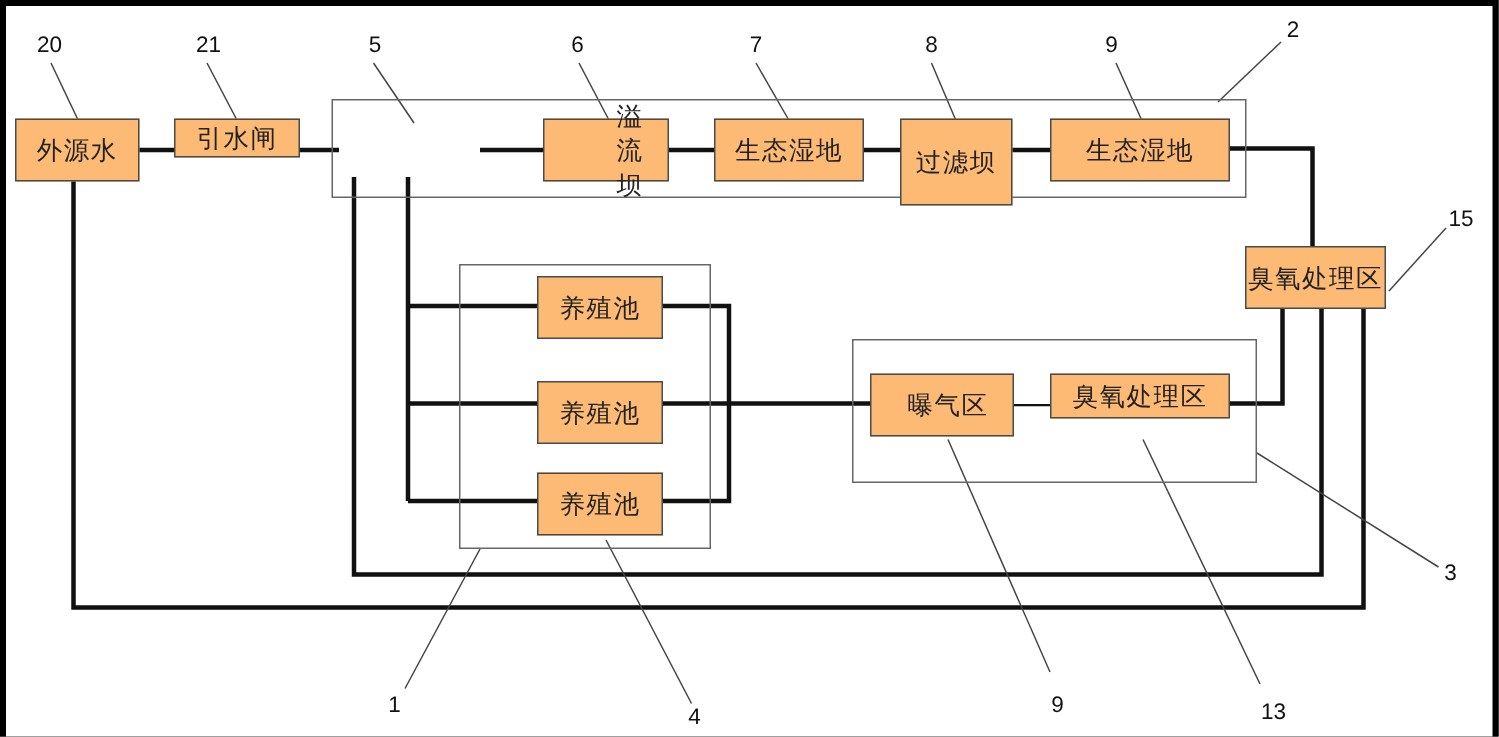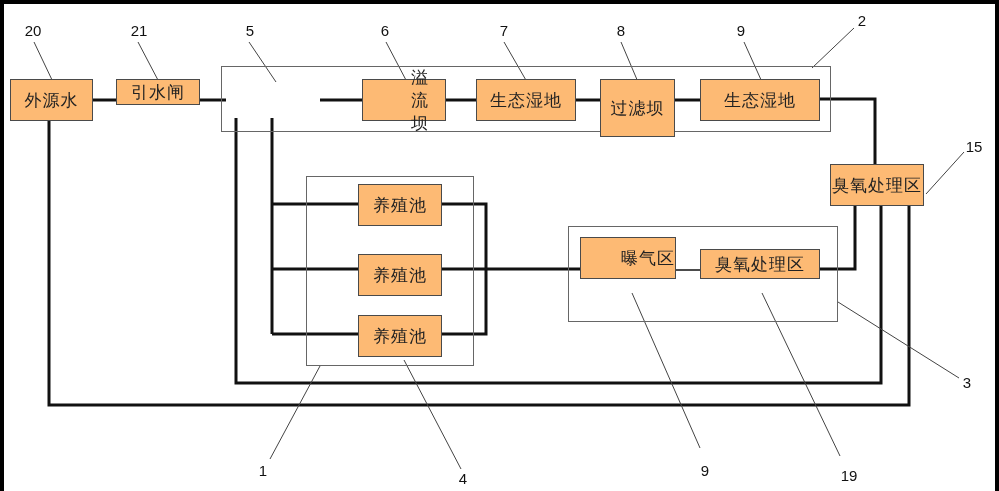--- a/index.html
+++ b/index.html
@@ -108,34 +108,34 @@
   <div class="node" style="left:354px; top:180px; width:84px; height:42px;">
       <span>养殖池</span>
     </div>
   <div class="node" style="left:354px; top:250px; width:84px; height:42px;">
       <span>养殖池</span>
     </div>
   <div class="node" style="left:354px; top:311px; width:84px; height:42px;">
       <span>养殖池</span>
     </div>
 
-  <div class="node" style="left:576px; top:233px; width:96px; height:42px; justify-content:flex-end; padding-left:8px;">
+  <div class="node" style="left:576px; top:245px; width:96px; height:42px; justify-content:center; padding-left:8px;">
       <span>曝气区</span>
     </div>
   <div class="node" style="left:696px; top:245px; width:120px; height:30px;">
       <span>臭氧处理区</span>
     </div>
 
   <div class="ref" style="left:29px; top:26px;">20</div>
   <div class="ref" style="left:135px; top:26px;">21</div>
   <div class="ref" style="left:246px; top:26px;">5</div>
   <div class="ref" style="left:381px; top:26px;">6</div>
   <div class="ref" style="left:500px; top:26px;">7</div>
   <div class="ref" style="left:617px; top:26px;">8</div>
   <div class="ref" style="left:737px; top:26px;">9</div>
   <div class="ref" style="left:858px; top:16px;">2</div>
   <div class="ref" style="left:970px; top:142px;">15</div>
   <div class="ref" style="left:963px; top:378px;">3</div>
   <div class="ref" style="left:259px; top:466px;">1</div>
   <div class="ref" style="left:459px; top:474px;">4</div>
   <div class="ref" style="left:701px; top:466px;">9</div>
-  <div class="ref" style="left:845px; top:471px;">19</div>
+  <div class="ref" style="left:845px; top:471px;">13</div>
 </div>
 
 </body></html>

